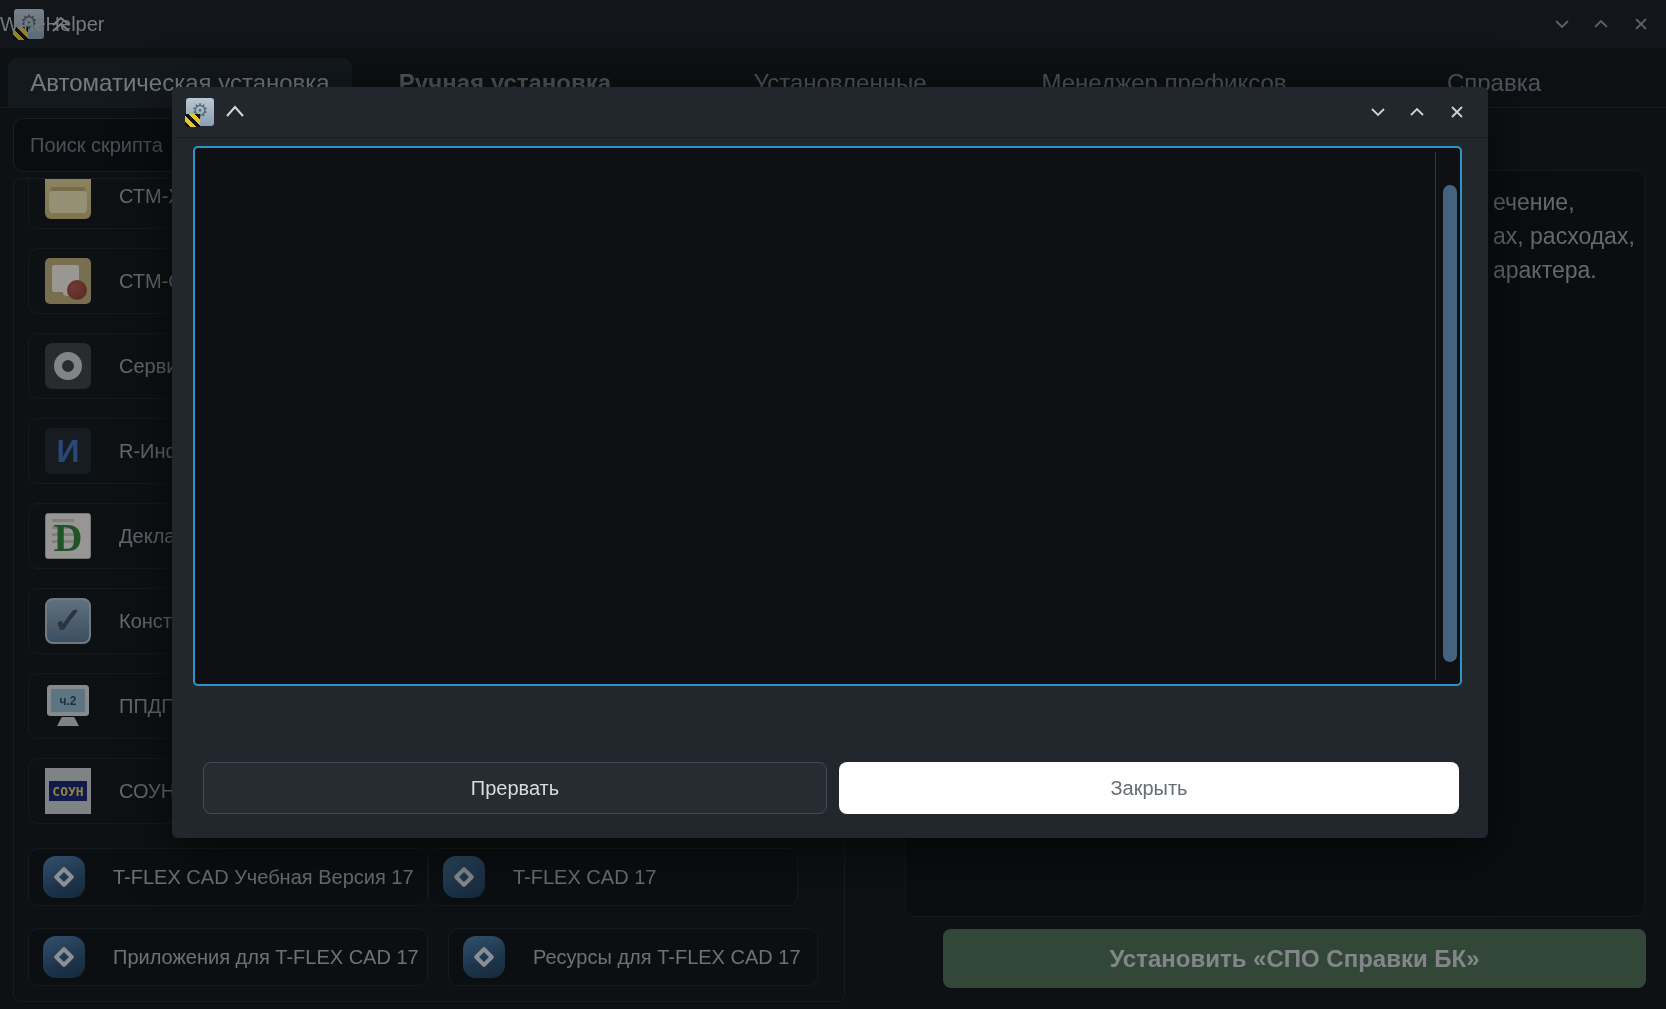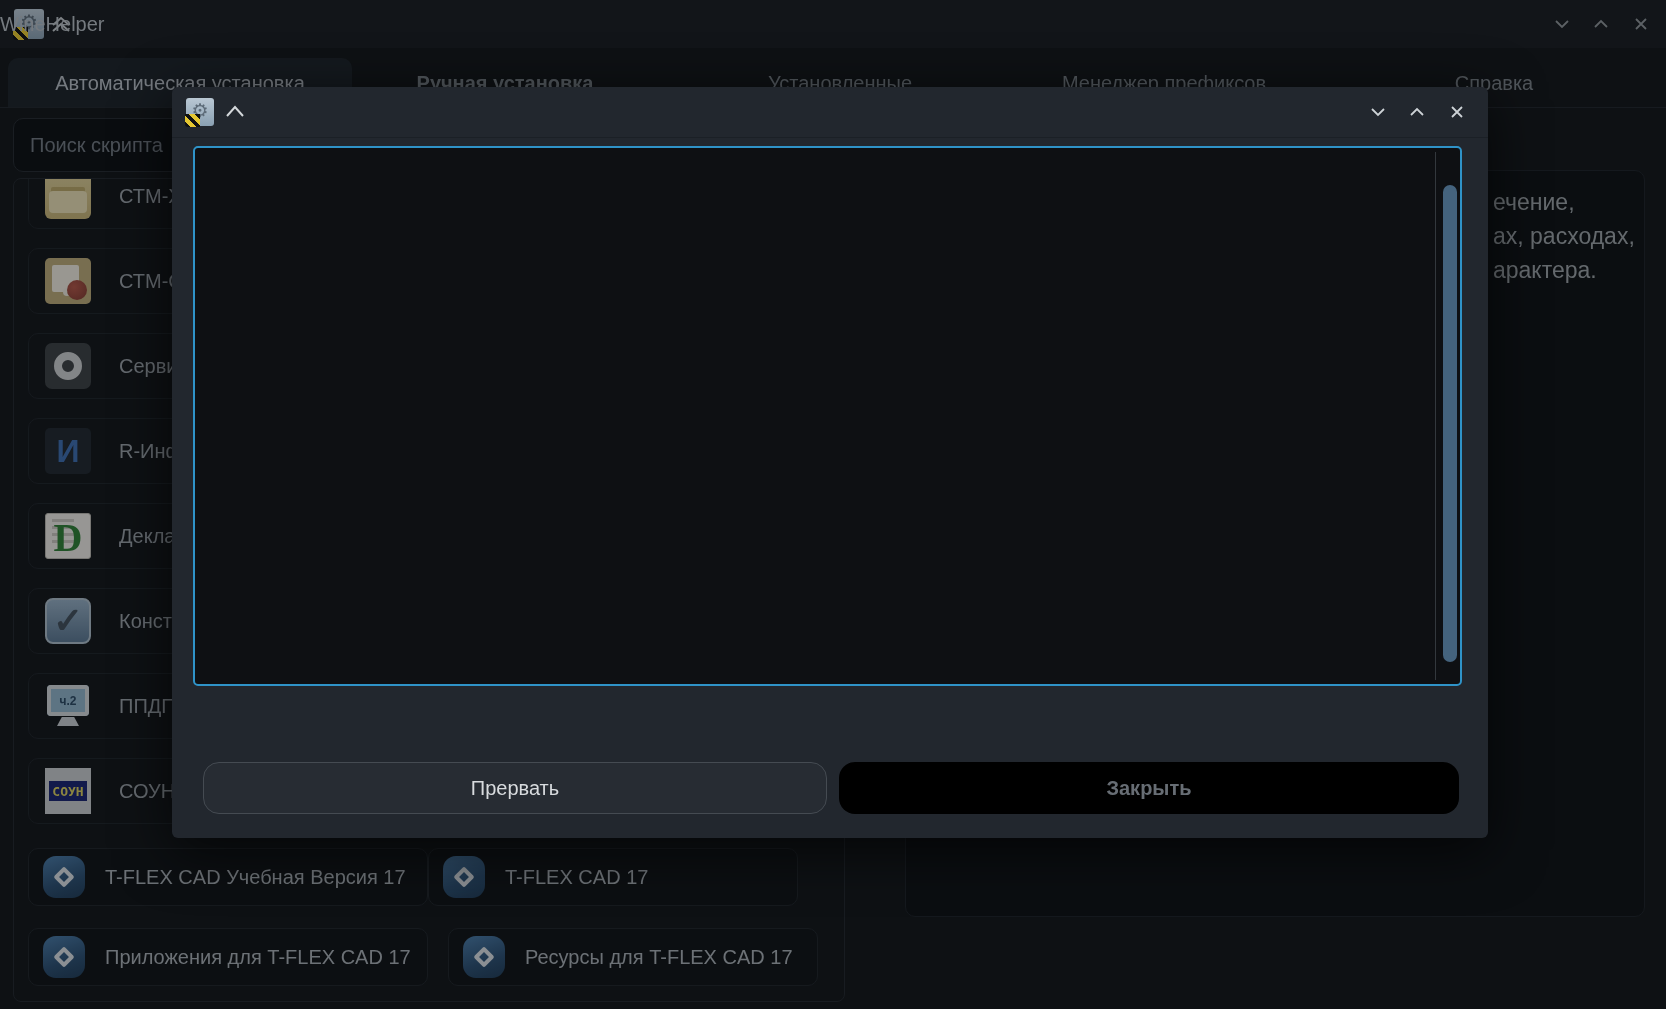--- a/index.html
+++ b/index.html
@@ -20,21 +20,21 @@
   
   .app-icon{position:absolute;border-radius:3px;background:linear-gradient(180deg,#b9c7d3,#8aa0b2);}
   .app-icon .gear{position:absolute;left:0;top:0;right:0;bottom:4px;display:flex;align-items:center;justify-content:center;
       color:#5d6b78;}
   .app-icon::after{content:'';position:absolute;left:-1px;bottom:-1px;width:15px;height:13px;
       background:repeating-linear-gradient(45deg,#101113 0 4px,#e4c631 4px 8px);border-radius:0 0 0 3px;}
   .chev{position:absolute;}
 
   
   .tab{position:absolute;top:58px;height:50px;display:flex;align-items:center;justify-content:center;
-       font-size:20px;color:#7b8289;cursor:pointer;}
+       font-size:24px;color:#7b8289;cursor:pointer;}
   .tab.active{background:#1d2329;border-radius:10px 10px 0 0;color:#b5bbc2;}
   #tabline{left:0;top:107px;width:1666px;height:1px;background:#22272d;}
 
   
   #search{left:13px;top:118px;width:424px;height:54px;box-sizing:border-box;background:#0e1114;
       border:1px solid #262b31;border-radius:10px;color:#9aa1a8;font-size:20px;padding:0 16px;
       font-family:"Liberation Sans",sans-serif;outline:none;}
   #search::placeholder{color:#717880;}
   #script-list{left:13px;top:178px;width:832px;height:824px;box-sizing:border-box;
       border:1px solid #23282e;border-radius:8px;overflow:hidden;}
@@ -67,21 +67,21 @@
       background:#8fb1c7;box-shadow:inset 0 0 0 4px #cfd3d7;}
   .monitor-icon::after{content:'';position:absolute;left:12px;bottom:3px;width:22px;height:9px;background:#c4c9cd;
       clip-path:polygon(22% 0,78% 0,100% 100%,0 100%);}
   .monitor-icon span{top:6px;bottom:auto;height:24px;font-size:12px;font-weight:bold;color:#2b4862;text-align:center;}
   .soun-icon{background:#c6c9cc;}
   .soun-icon span{left:4px;right:4px;top:13px;bottom:13px;background:#1a2470;color:#d6cc5e;
       font-family:"DejaVu Sans Mono",monospace;font-weight:bold;font-size:13px;letter-spacing:0;}
 
   
   .tflex-btn{position:absolute;height:58px;background:#111417;border:1px solid #20252a;border-radius:10px;
-      box-sizing:border-box;display:flex;align-items:center;cursor:pointer;}
+      box-sizing:border-box;display:flex;align-items:center;cursor:pointer;gap:8px;}
   .tflex-icon{flex:0 0 42px;width:42px;height:42px;margin-left:14px;margin-right:20px;position:relative;border-radius:13px;
       background:linear-gradient(160deg,#4a7aa6 0%,#2c4e70 60%,#203c57 100%);}
   .tflex-icon::after{content:'';position:absolute;left:50%;top:50%;width:15px;height:15px;box-sizing:border-box;
       border:4px solid #d7dce0;transform:translate(-50%,-50%) rotate(45deg);border-radius:2px;}
   .tflex-label{font-size:20px;color:#a6acb2;white-space:nowrap;}
 
   
   #desc-panel{left:905px;top:170px;width:740px;height:747px;box-sizing:border-box;background:#0f1215;
       border:1px solid #1e2329;border-radius:10px;}
   #desc-frag{position:absolute;left:587px;top:14px;font-size:23px;line-height:34px;color:#9aa0a5;white-space:pre;}
@@ -95,24 +95,24 @@
   #dialog{left:172px;top:87px;width:1316px;height:751px;background:#22272e;border-radius:6px;z-index:10;
       box-shadow:0 12px 55px rgba(0,0,0,.68);}
   #dlg-titlebar{left:0;top:0;width:1316px;height:50px;border-bottom:1px solid #1b2026;}
   #dlg-title{left:0;top:13px;width:1316px;text-align:center;font-size:21px;color:#d9dcdf;}
   #log-frame{left:21px;top:59px;width:1269px;height:540px;box-sizing:border-box;background:#0e1013;
       border:2px solid #2f93c8;border-radius:5px;overflow:hidden;cursor:text;}
   #log-text{position:absolute;left:10px;top:0;width:1232px;transform:translateY(-17px);}
   .log-line{font-family:"DejaVu Sans Mono",monospace;font-size:23px;line-height:28.5px;color:#e7e9ea;white-space:pre;}
   #log-track{position:absolute;left:1240px;top:4px;width:1px;height:528px;background:#33383d;}
   #log-thumb{position:absolute;left:1248px;top:37px;width:14px;height:477px;background:#44637d;border-radius:7px;cursor:pointer;}
-  .dlg-btn{position:absolute;top:675px;height:52px;border-radius:16px;display:flex;align-items:center;justify-content:center;
+  .dlg-btn{position:absolute;top:675px;height:52px;border-radius:8px;display:flex;align-items:center;justify-content:center;
       font-size:20px;box-sizing:border-box;cursor:pointer;}
   #abort-btn{left:31px;width:624px;background:#272c33;border:1px solid #454b52;color:#d8dbde;}
-  #close-btn{left:667px;width:620px;background:#000000;color:#676d74;font-weight:bold;}
+  #close-btn{left:667px;width:620px;background:#ffffff;color:#676d74;}
 </style>
 </head>
 <body>
 
 <div id="screen">
 
   <div class="teal" style="left:0;width:113px;"></div>
   <div class="teal" style="left:171px;width:36px;"></div>
   <div class="frag" style="left:575px;width:153px;height:8px;"></div>
   <div class="frag" style="left:920px;width:72px;height:6px;"></div>
@@ -237,20 +237,23 @@
         <div class="tflex-label">Ресурсы для T-FLEX CAD 17</div>
       </div>
     </div>
 
   <div class="abs" id="desc-panel">
     <div id="desc-frag">ечение,
 ах, расходах,
 арактера.</div>
   </div>
 
+  <div class="abs" id="install-btn">
+    <span>Установить «СПО Справки БК»</span>
+  </div>
 
   <div class="abs" id="dim"></div>
 
   <div class="abs" id="dialog">
     <div class="abs" id="dlg-titlebar">
       <div class="app-icon" style="left:14px;top:11px;width:28px;height:28px;">
         <span class="gear" style="font-size:19px;">⚙</span>
       </div>
       <svg class="chev" style="left:52px;top:17px;" width="22" height="17" viewBox="0 0 22 17">
         <polyline points="3,12 11,3 19,12" fill="none" stroke="#d4d8db" stroke-width="2"></polyline>

